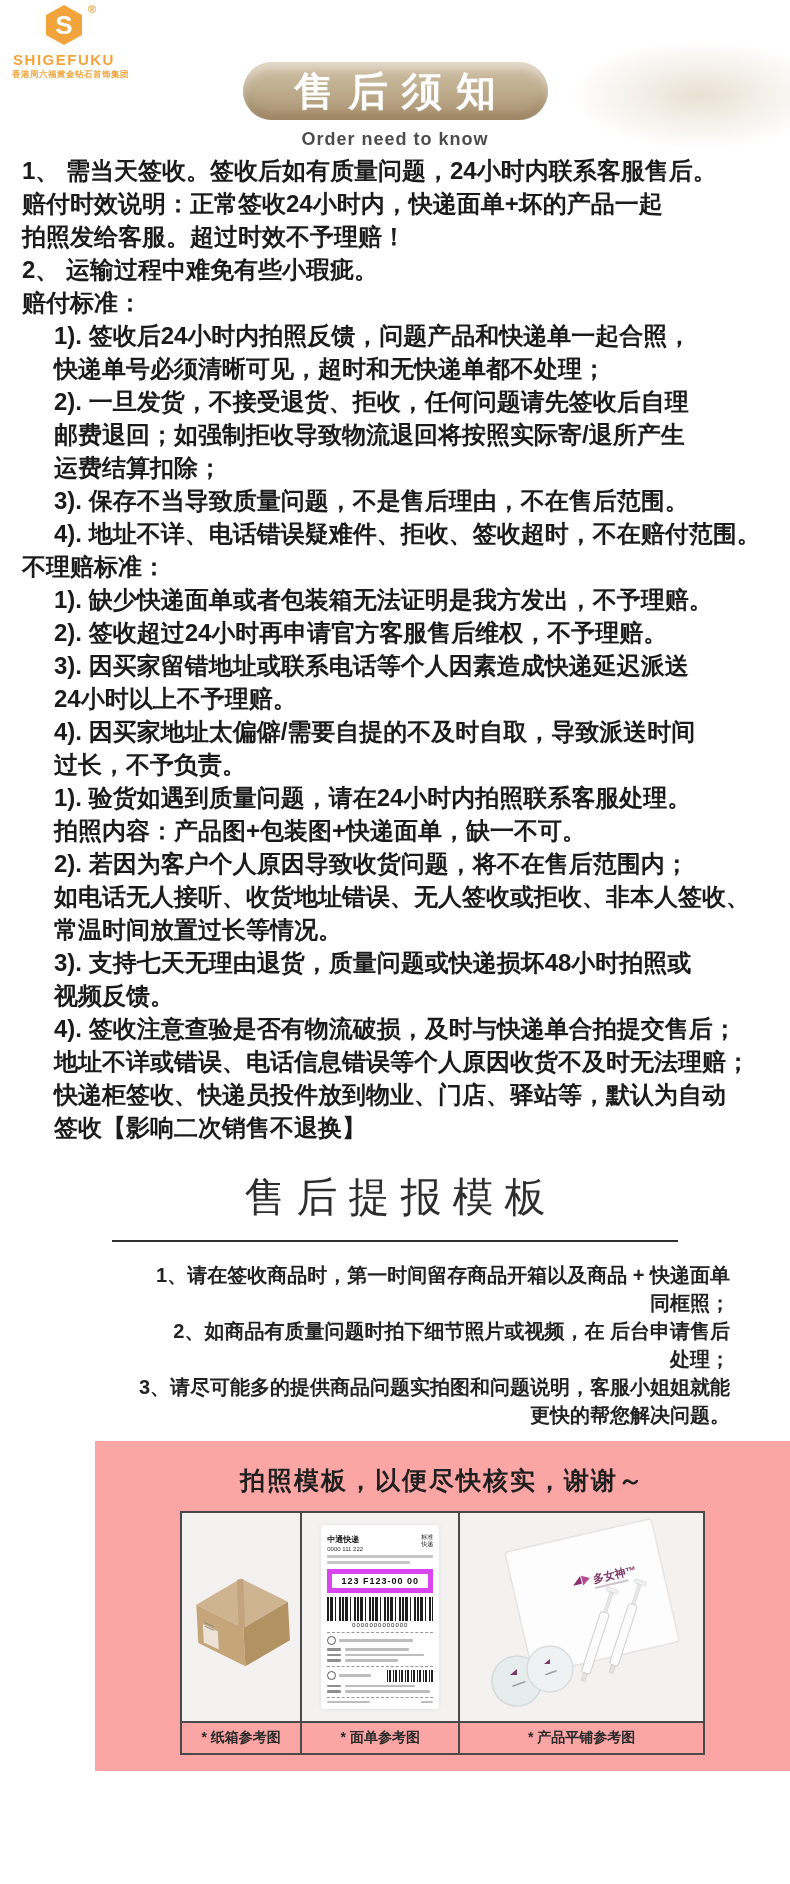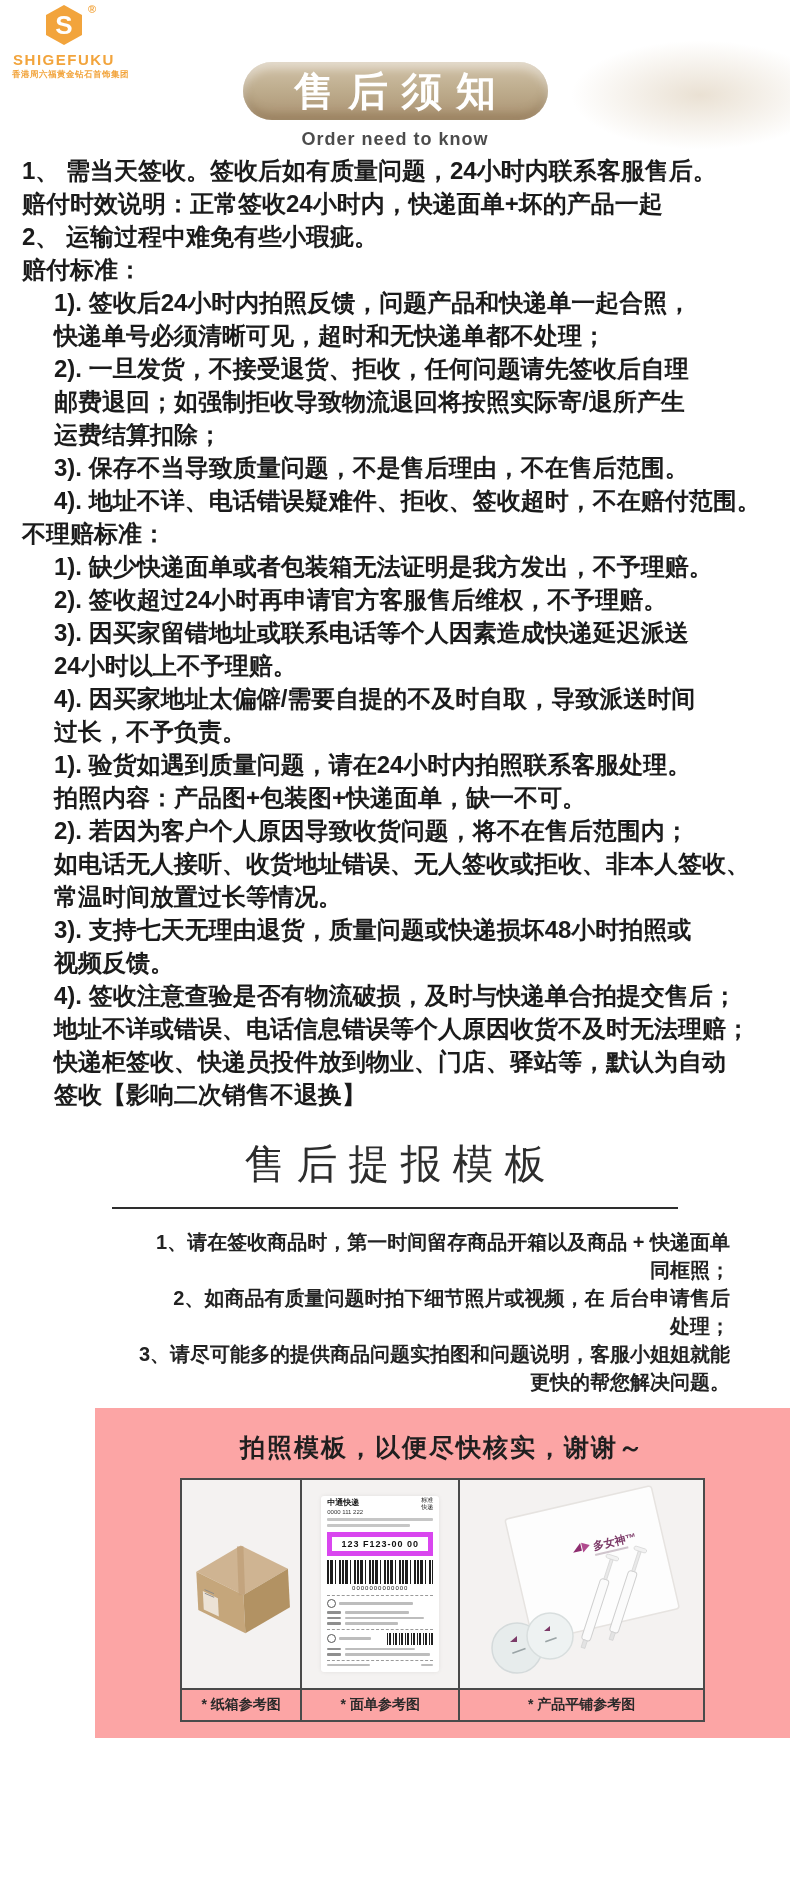--- a/index.html
+++ b/index.html
@@ -36,21 +36,21 @@
   .tpl-line{white-space:nowrap;text-align:right;}
   
   .photo-panel{position:relative;margin:12px 0 0 95px;width:695px;background:#fca5a5;padding:23px 0 16px;}
   .panel-title{text-align:center;font-size:25px;font-weight:700;color:#1f1f1f;letter-spacing:2px;}
   table.photo-table{border-collapse:collapse;margin:14px auto 0;table-layout:fixed;width:525px;background:transparent;}
   .photo-table th,.photo-table td{border:2px solid #4a4a4a;text-align:center;vertical-align:middle;padding:0;}
   .photo-table th{height:40px;font-size:16px;font-weight:700;color:#1f1f1f;}
   .photo-table td.imgcell{height:208px;background:#f4f2f1;}
   .photo-table td.capcell{height:30px;font-size:14px;font-weight:700;color:#2a2a2a;}
   
-  .ship-label{width:106px;margin:0 auto;background:#fff;border-radius:3px;box-shadow:0 0 4px rgba(0,0,0,0.08);padding:1px 6px 6px;text-align:left;}
+  .ship-label{width:106px;margin:0 auto;background:#fff;border-radius:3px;box-shadow:0 0 4px rgba(0,0,0,0.08);padding:9px 6px 6px;text-align:left;}
   .sl-top{display:flex;justify-content:space-between;align-items:flex-start;}
   .sl-courier{font-size:8px;font-weight:700;color:#111;white-space:nowrap;}
   .sl-phone{font-size:6px;color:#333;white-space:nowrap;margin-top:1px;}
   .sl-service{font-size:6px;color:#222;text-align:right;line-height:7px;white-space:nowrap;}
   .sl-addr{height:3px;background:#c6c6c6;border-radius:1px;margin-top:3px;}
   .sl-addr.w2{width:78%;}
   .sl-sort{border:5px solid #d946ef;margin-top:5px;padding:2px 0;text-align:center;font-size:9px;font-weight:700;letter-spacing:1px;color:#111;white-space:nowrap;}
   .sl-barcode{height:24px;margin-top:4px;background:repeating-linear-gradient(90deg,#1d1d1d 0 2px,#fff 2px 3px,#1d1d1d 3px 6px,#fff 6px 8px,#1d1d1d 8px 9px,#fff 9px 12px,#1d1d1d 12px 14px,#fff 14px 15px);}
   .sl-digits{font-size:6px;text-align:center;color:#222;letter-spacing:1px;margin-top:1px;white-space:nowrap;}
   .sl-sep{border-top:1px dashed #9a9a9a;margin:4px 0 3px;}
@@ -82,20 +82,21 @@
   </div>
 
   <div class="title-wrap">
     <div class="pill">售后须知</div>
   </div>
   <div class="subtitle">Order need to know</div>
 
   <div class="notice">
       <div class="notice-line">1、 需当天签收。签收后如有质量问题，24小时内联系客服售后。</div>
       <div class="notice-line">赔付时效说明：正常签收24小时内，快递面单+坏的产品一起</div>
+      <div class="notice-line">拍照发给客服。超过时效不予理赔！</div>
       <div class="notice-line">2、 运输过程中难免有些小瑕疵。</div>
       <div class="notice-line">赔付标准：</div>
       <div class="notice-line ind">1). 签收后24小时内拍照反馈，问题产品和快递单一起合照，</div>
       <div class="notice-line ind">快递单号必须清晰可见，超时和无快递单都不处理；</div>
       <div class="notice-line ind">2). 一旦发货，不接受退货、拒收，任何问题请先签收后自理</div>
       <div class="notice-line ind">邮费退回；如强制拒收导致物流退回将按照实际寄/退所产生</div>
       <div class="notice-line ind">运费结算扣除；</div>
       <div class="notice-line ind">3). 保存不当导致质量问题，不是售后理由，不在售后范围。</div>
       <div class="notice-line ind">4). 地址不详、电话错误疑难件、拒收、签收超时，不在赔付范围。</div>
       <div class="notice-line">不理赔标准：</div>

